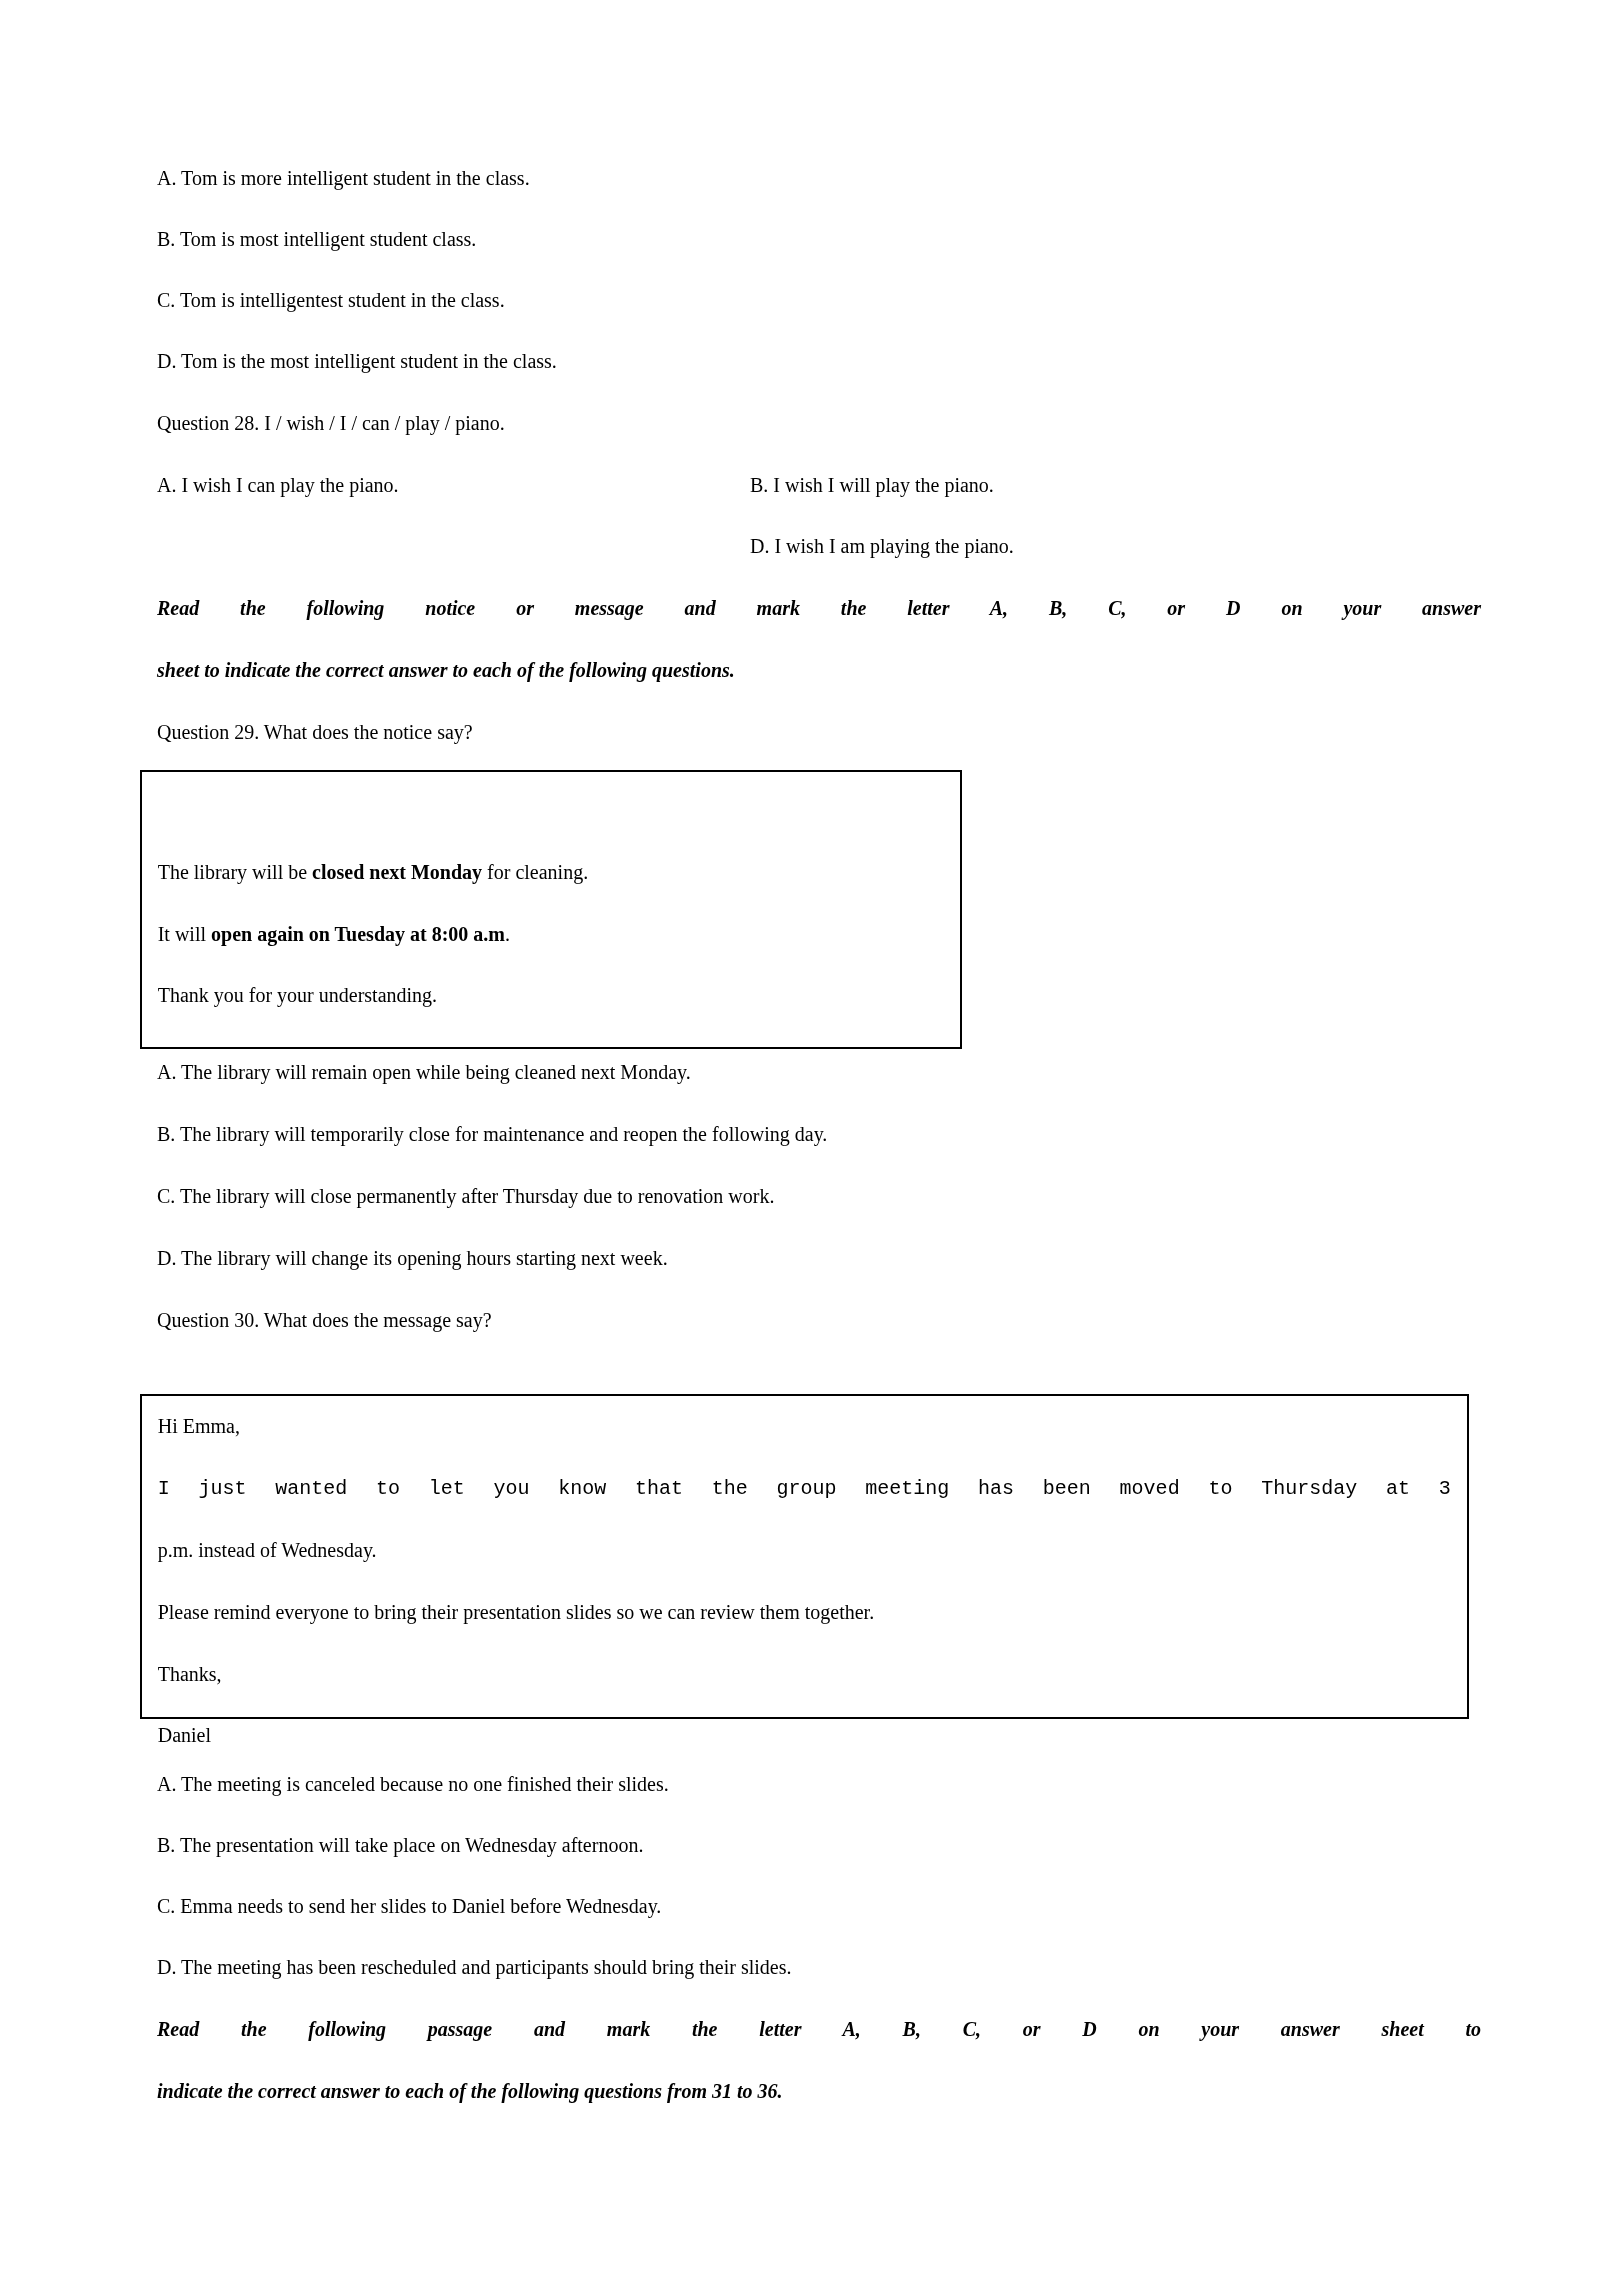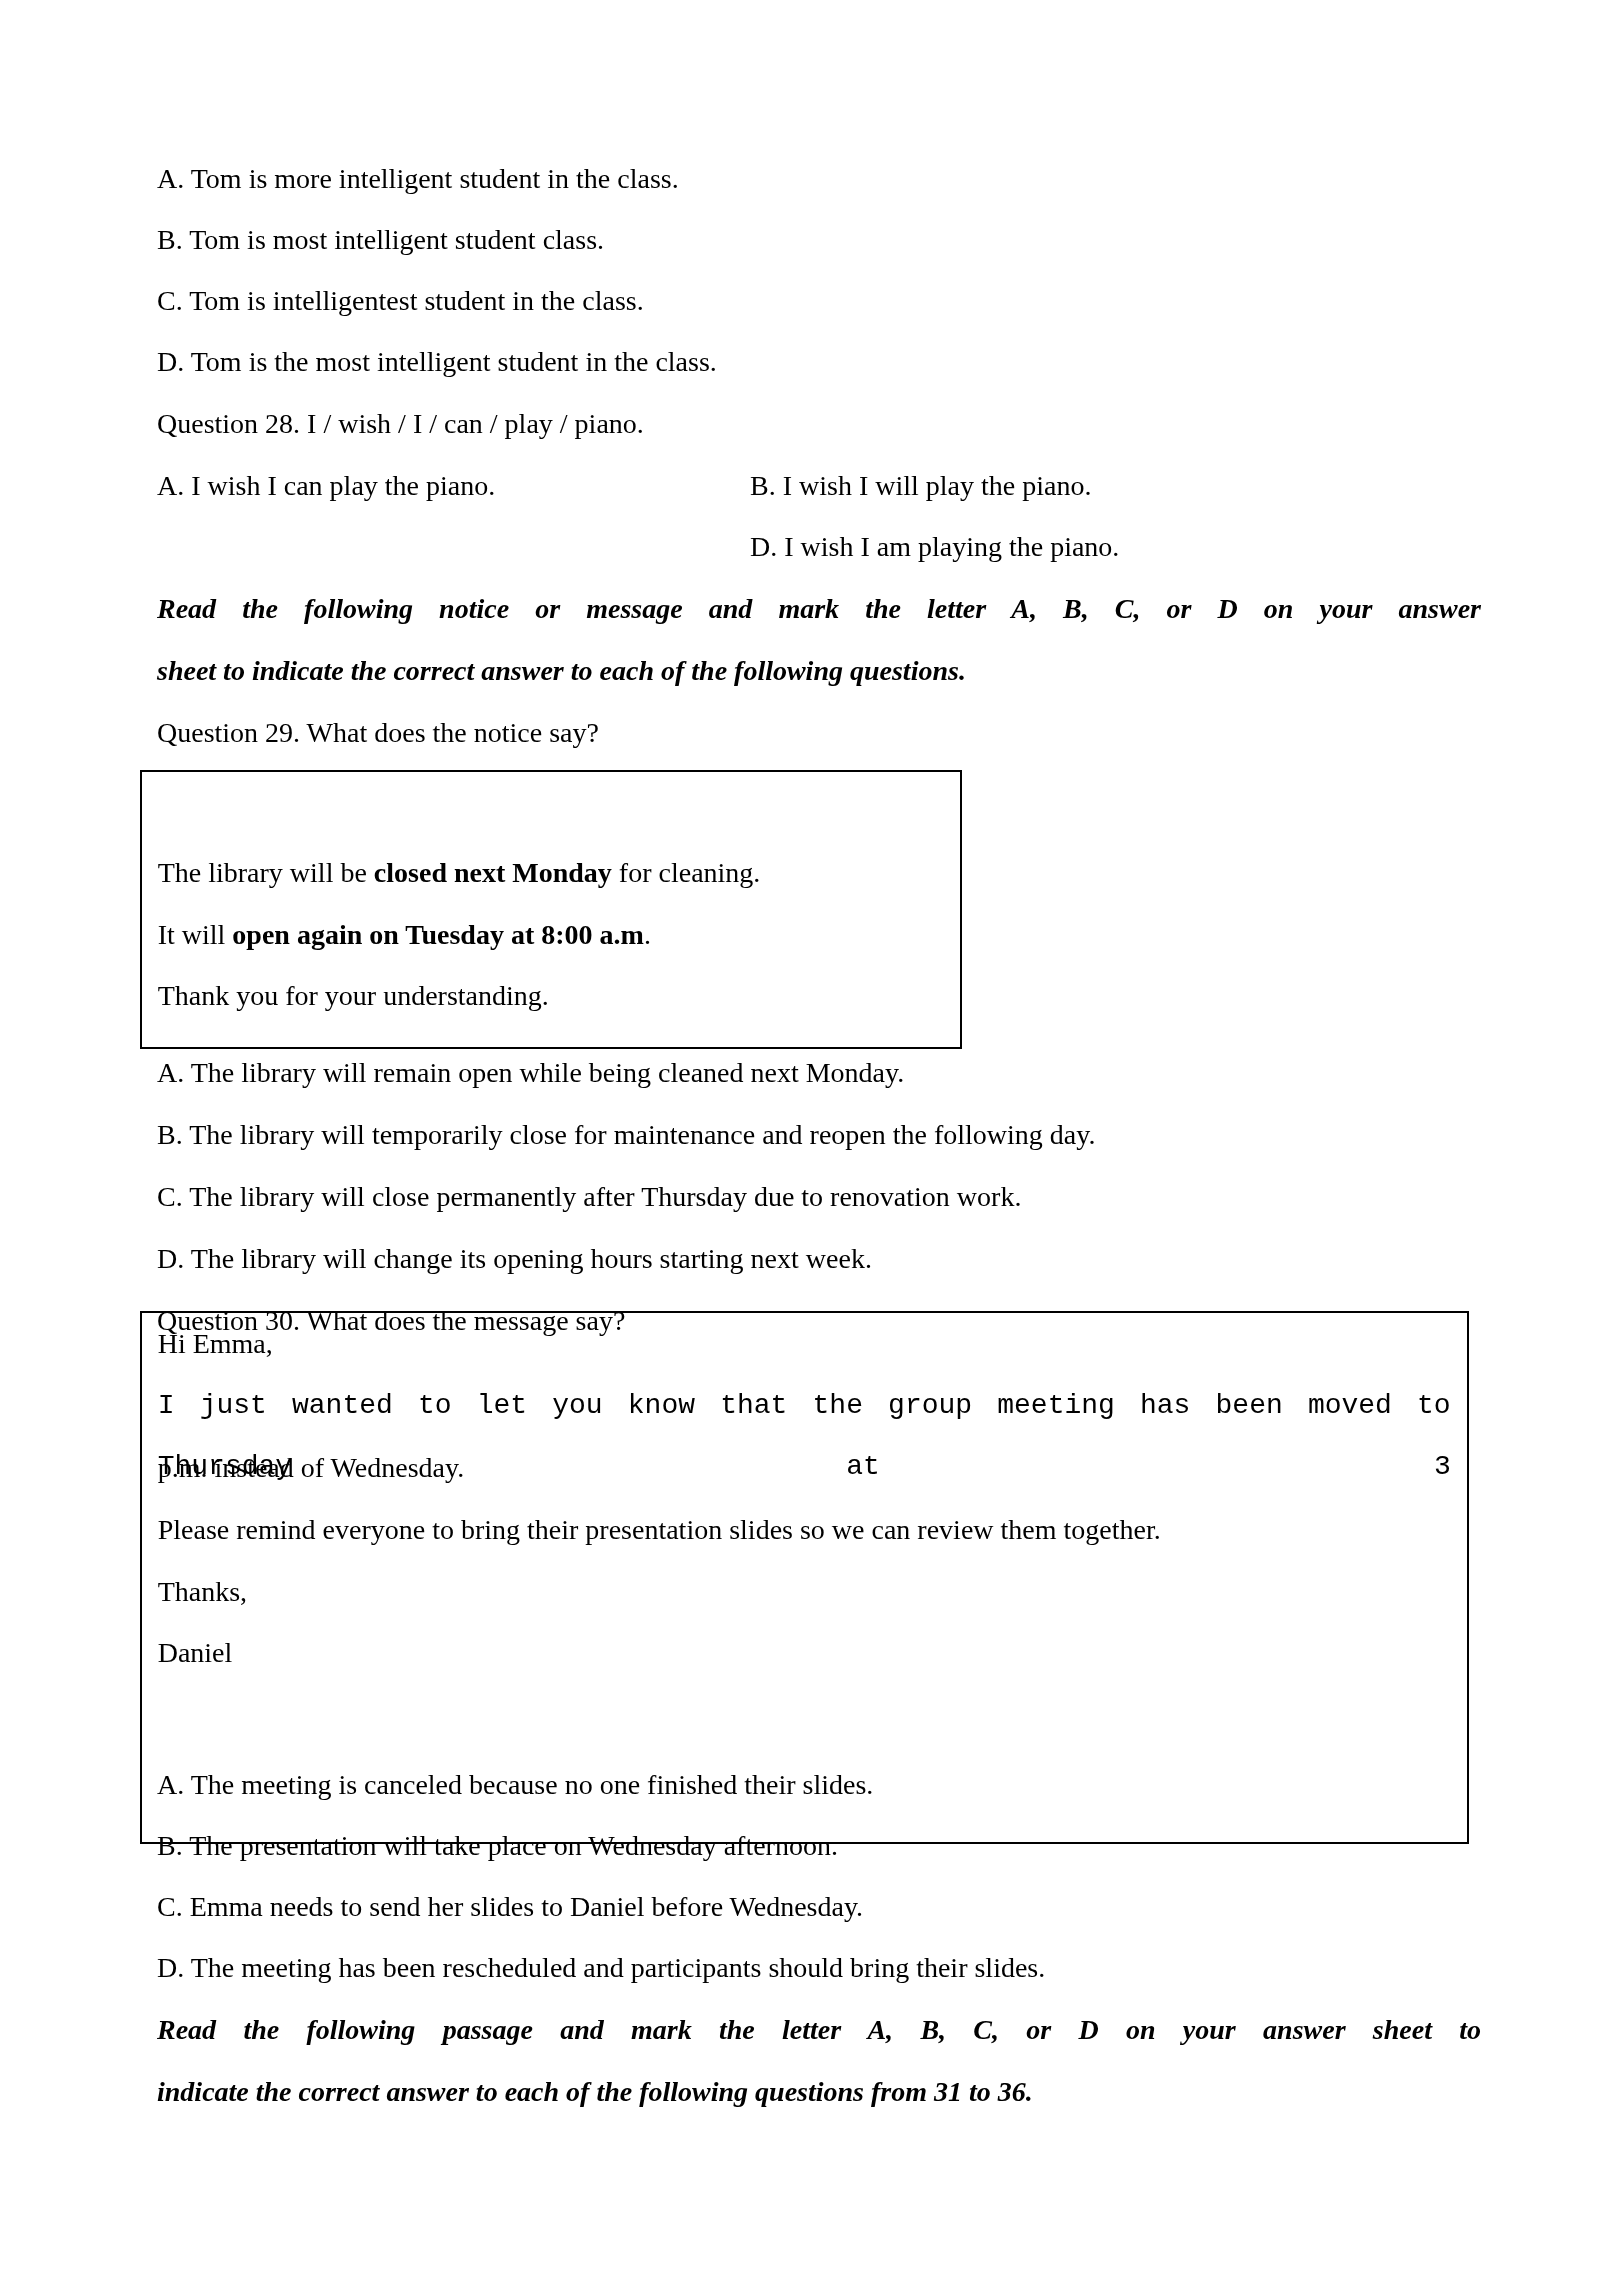--- a/index.html
+++ b/index.html
@@ -1,19 +1,19 @@
 <!DOCTYPE html>
 <html style="font-size:12.6px"><head>
 <meta charset="utf-8">
 <style>
   html, body { margin: 0; padding: 0; background: #ffffff; }
   body { width: 1623px; height: 2295px; position: relative; overflow: hidden;
          font-family: "Liberation Serif", "DejaVu Serif", serif; color: #000; }
   .page { position: absolute; left: 0; top: 0; width: 1623px; height: 2295px; }
-  .line { position: absolute; left: 157px; height: 61px; line-height: 61px; font-size: 28px; white-space: nowrap; }
+  .line { position: absolute; left: 157px; height: 61px; line-height: 61px; font-size: 20px; white-space: nowrap; }
   .col2 { left: 750px; }
   .instr { font-weight: bold; font-style: italic; width: 1324px; text-align: justify; text-align-last: justify; white-space: normal; }
   .instr.last { text-align-last: left; }
   .box { position: absolute; border: 2.4px solid #000; box-sizing: border-box; }
   .box .line { left: 15.7px; }
   .center { text-align: center; font-weight: bold; }
   .justify { text-align: justify; text-align-last: justify; white-space: normal; }
   b { font-weight: bold; margin-top: 45px; }
 </style>
 </head>
@@ -42,21 +42,21 @@
     <div class="line" style="top:193px">Thank you for your understanding.</div>
   </div>
 
   <div class="line" style="top:1042px">A. The library will remain open while being cleaned next Monday.</div>
   <div class="line" style="top:1104px">B. The library will temporarily close for maintenance and reopen the following day.</div>
   <div class="line" style="top:1166px">C. The library will close permanently after Thursday due to renovation work.</div>
   <div class="line" style="top:1228px">D. The library will change its opening hours starting next week.</div>
 
   <div class="line" style="top:1290px">Question 30. What does the message say?</div>
 
-  <div class="box" style="left:140px; top:1311px; width:1329px; height:533px;">
+  <div class="box" style="left:140px; top:1394px; width:1329px; height:325px;">
     <div class="line" style="top:0px">Hi Emma,</div>
     <div class="line justify" style="top:62px; width:1293px;font-family:Liberation Mono, monospace;">I just wanted to let you know that the group meeting has been moved to Thursday at 3</div>
     <div class="line" style="top:124px">p.m. instead of Wednesday.</div>
     <div class="line" style="top:186px">Please remind everyone to bring their presentation slides so we can review them together.</div>
     <div class="line" style="top:248px">Thanks,</div>
     <div class="line" style="top:309px">Daniel</div>
   </div>
 
   <div class="line" style="top:1754px">A. The meeting is canceled because no one finished their slides.</div>
   <div class="line" style="top:1815px">B. The presentation will take place on Wednesday afternoon.</div>

